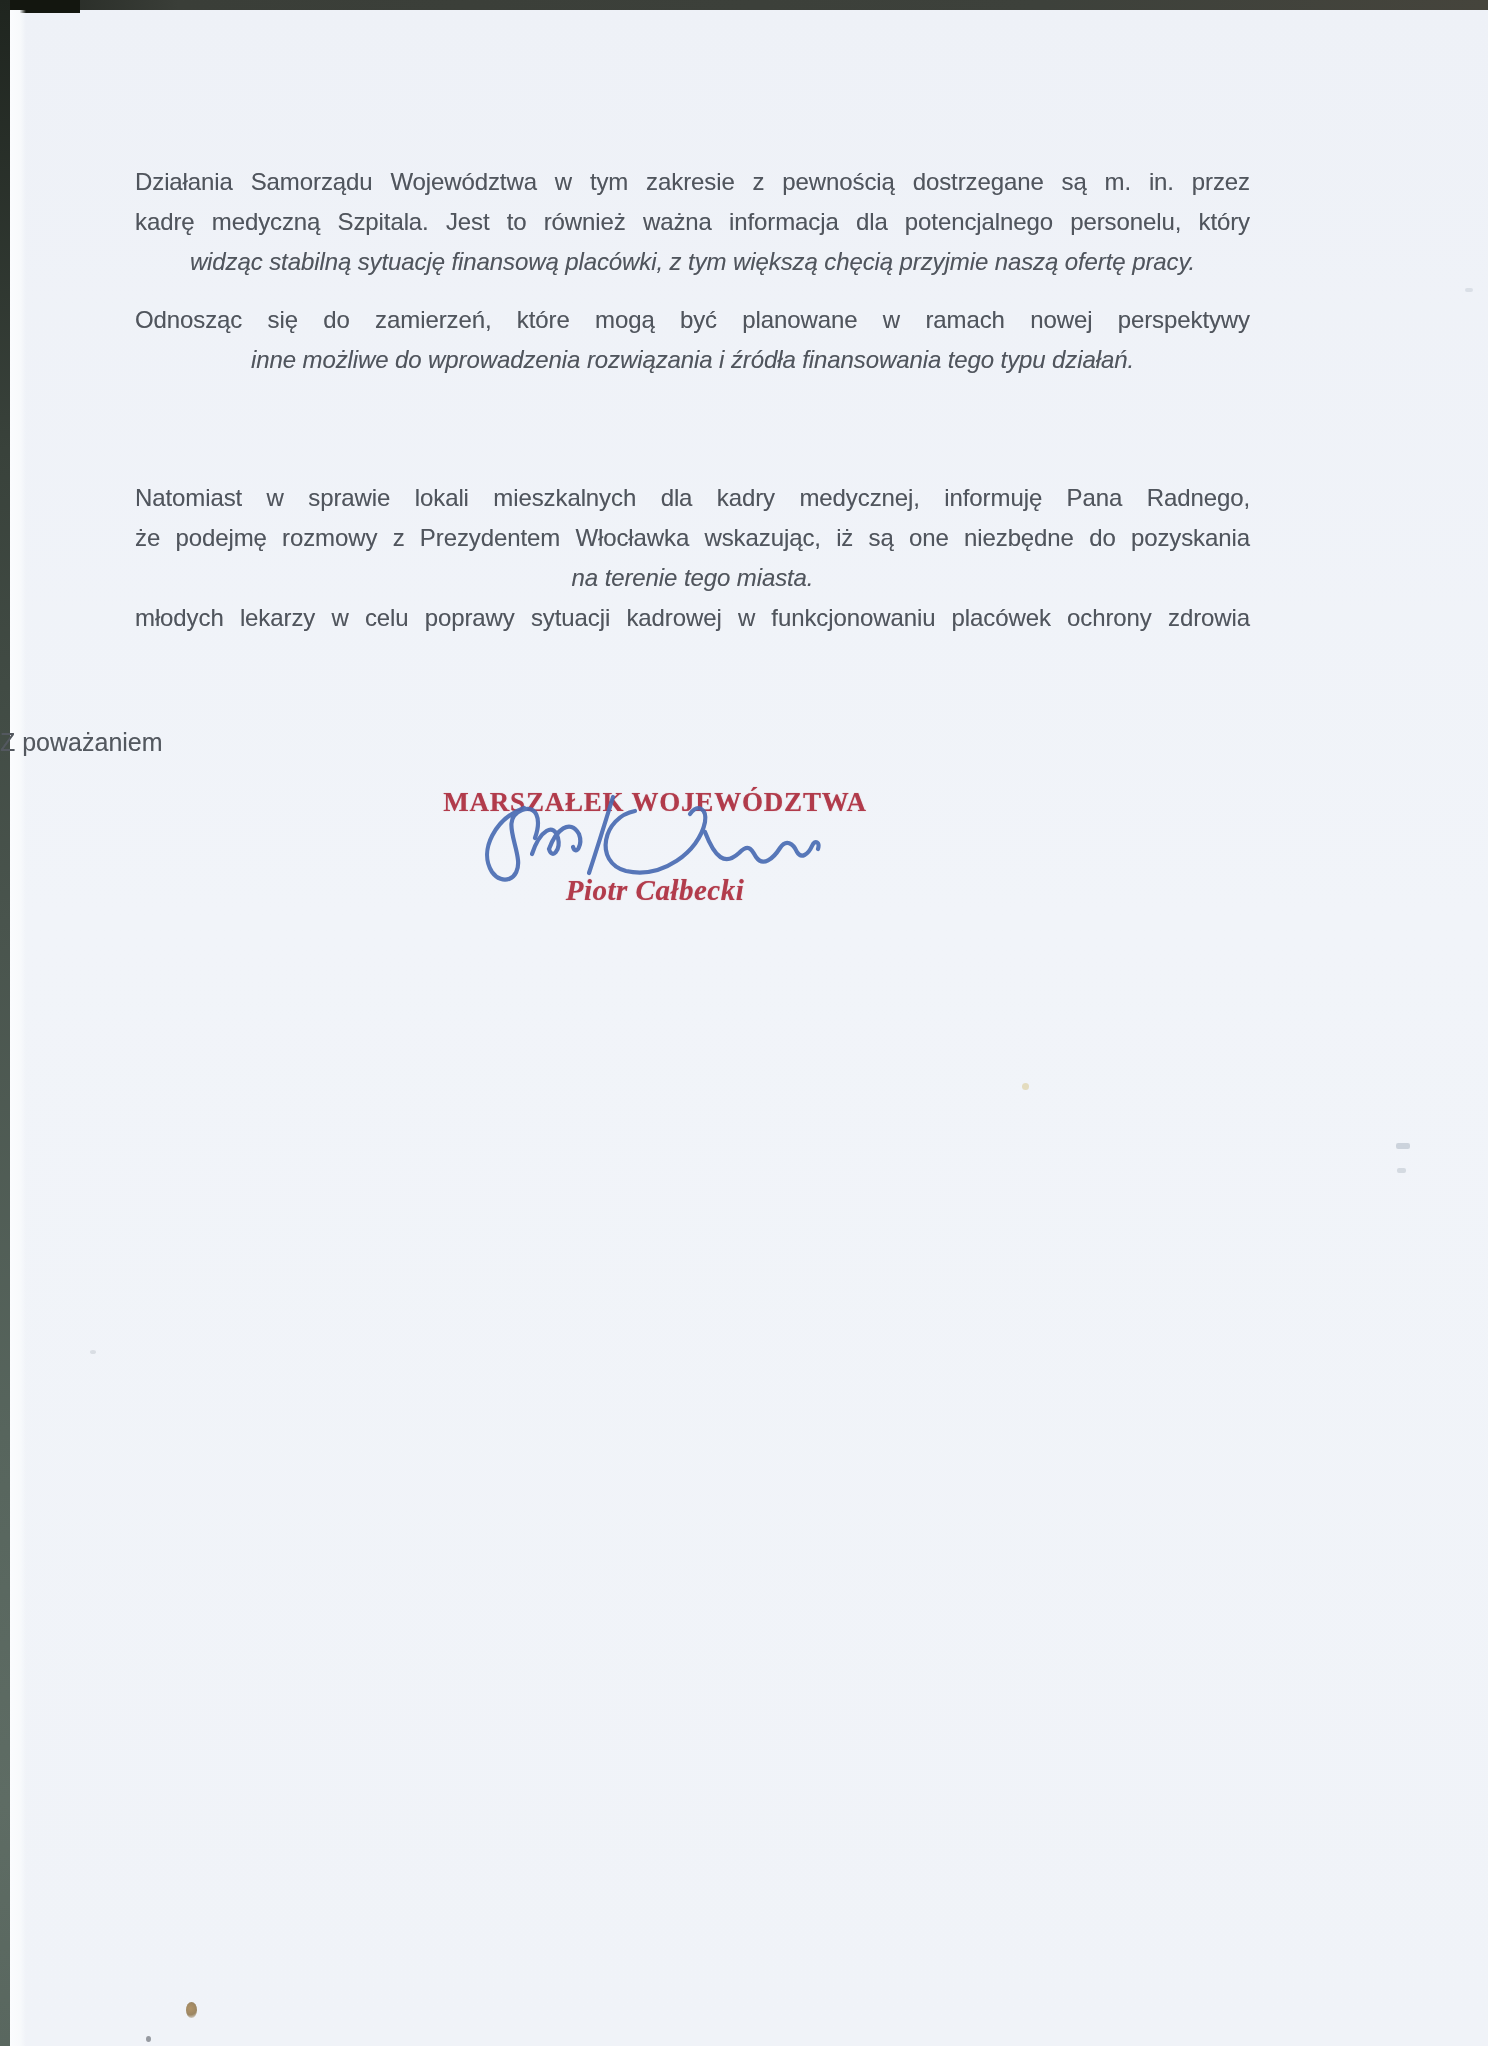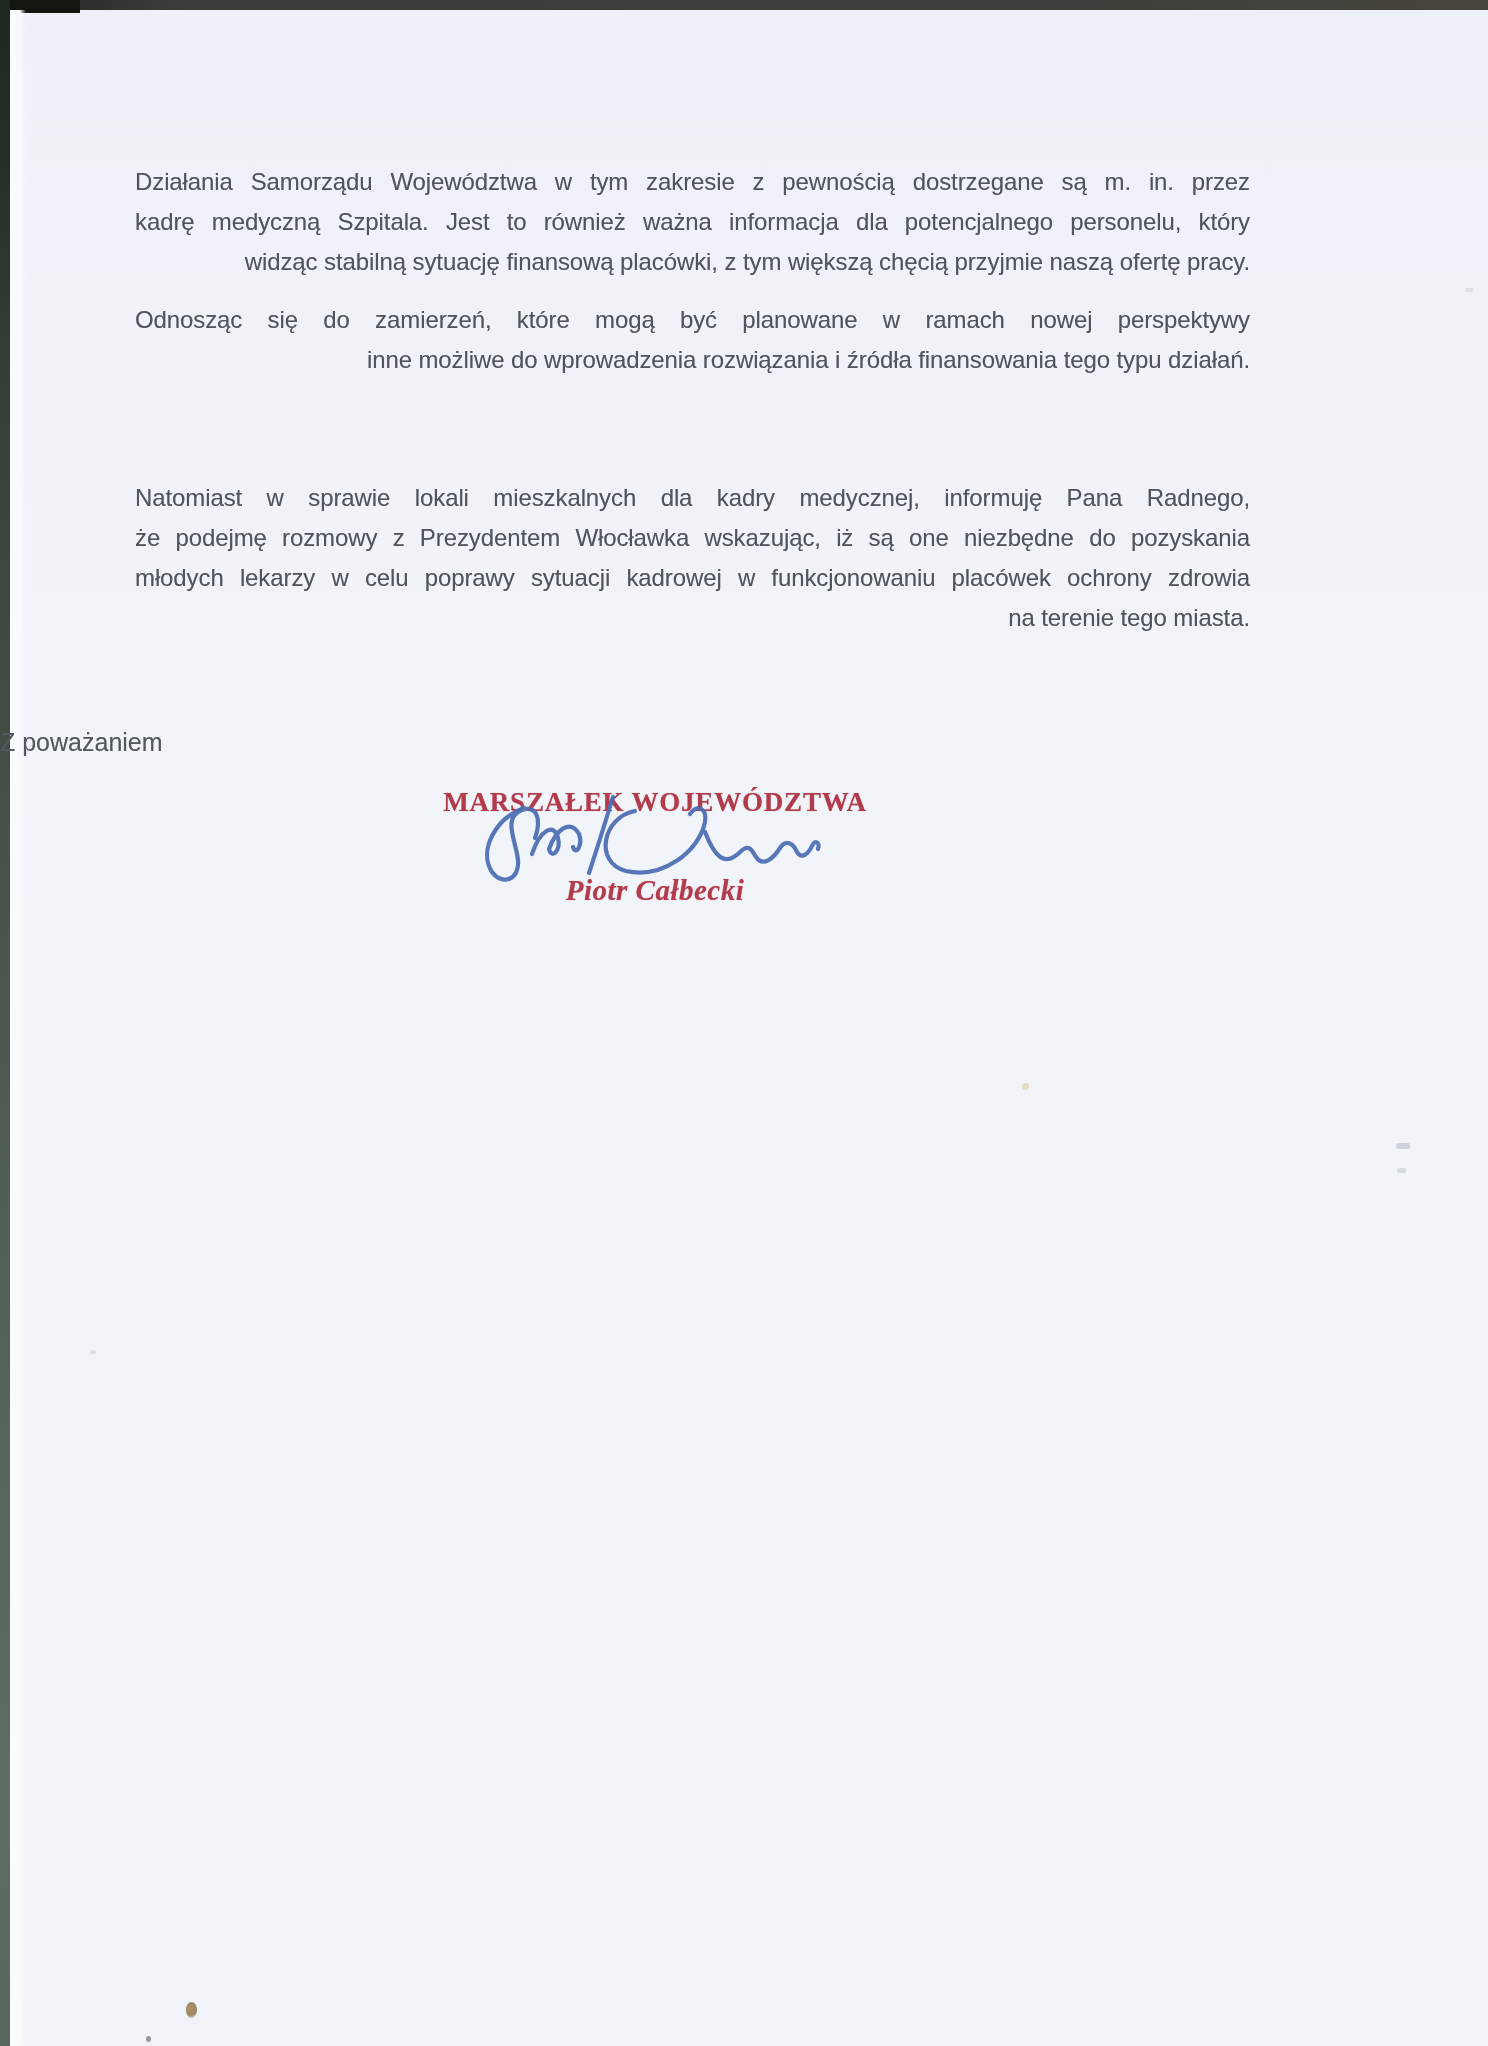--- a/index.html
+++ b/index.html
@@ -46,21 +46,21 @@
     letter-spacing: -0.1px;
     line-height: 40px;
     text-shadow: 0 0 0.5px rgba(80,85,93,0.35);
   }
   .para { position: absolute; left: 0; width: 1115px; margin: 0; }
   .para-1 { top: 0px; }
   .para-2 { top: 138px; }
   .para-3 { top: 316px; }
   .line { display: block; white-space: normal; }
   .just { text-align: justify; text-align-last: justify; }
-  .last { text-align: right; }
+  .last { text-align: center; font-style: italic; }
   
   .closing {
     position: absolute; top: 722px; left: 0; width: 1310px;
     text-align: left;
     color: #53585f;
     font-size: 25px; line-height: 40px;
     text-shadow: 0 0 0.5px rgba(80,85,93,0.35);
   }
   .stamp-title {
     position: absolute; top: 785px; left: 0; width: 1310px;
@@ -118,22 +118,22 @@
     </p>
 
     <p class="para para-2">
       <span class="line just">Odnosząc się do zamierzeń, które mogą być planowane w ramach nowej perspektywy</span>
       <span class="line last">inne możliwe do wprowadzenia rozwiązania i źródła finansowania tego typu działań.</span>
     </p>
 
     <p class="para para-3">
       <span class="line just">Natomiast w sprawie lokali mieszkalnych dla kadry medycznej, informuję Pana Radnego,</span>
       <span class="line just">że podejmę rozmowy z Prezydentem Włocławka wskazując, iż są one niezbędne do pozyskania</span>
+      <span class="line last">na terenie tego miasta.</span>
       <span class="line just">młodych lekarzy w celu poprawy sytuacji kadrowej w funkcjonowaniu placówek ochrony zdrowia</span>
-      <span class="line last">na terenie tego miasta.</span>
     </p>
 
   </div>
 
   <div class="closing">Z poważaniem</div>
 
   <div class="stamp-title">MARSZAŁEK WOJEWÓDZTWA</div>
 
   <svg class="signature-svg" viewBox="0 0 396 102" xmlns="http://www.w3.org/2000/svg">
     <g fill="none" stroke="#4a6cb3" stroke-width="4.2" stroke-linecap="round" opacity="0.92">

